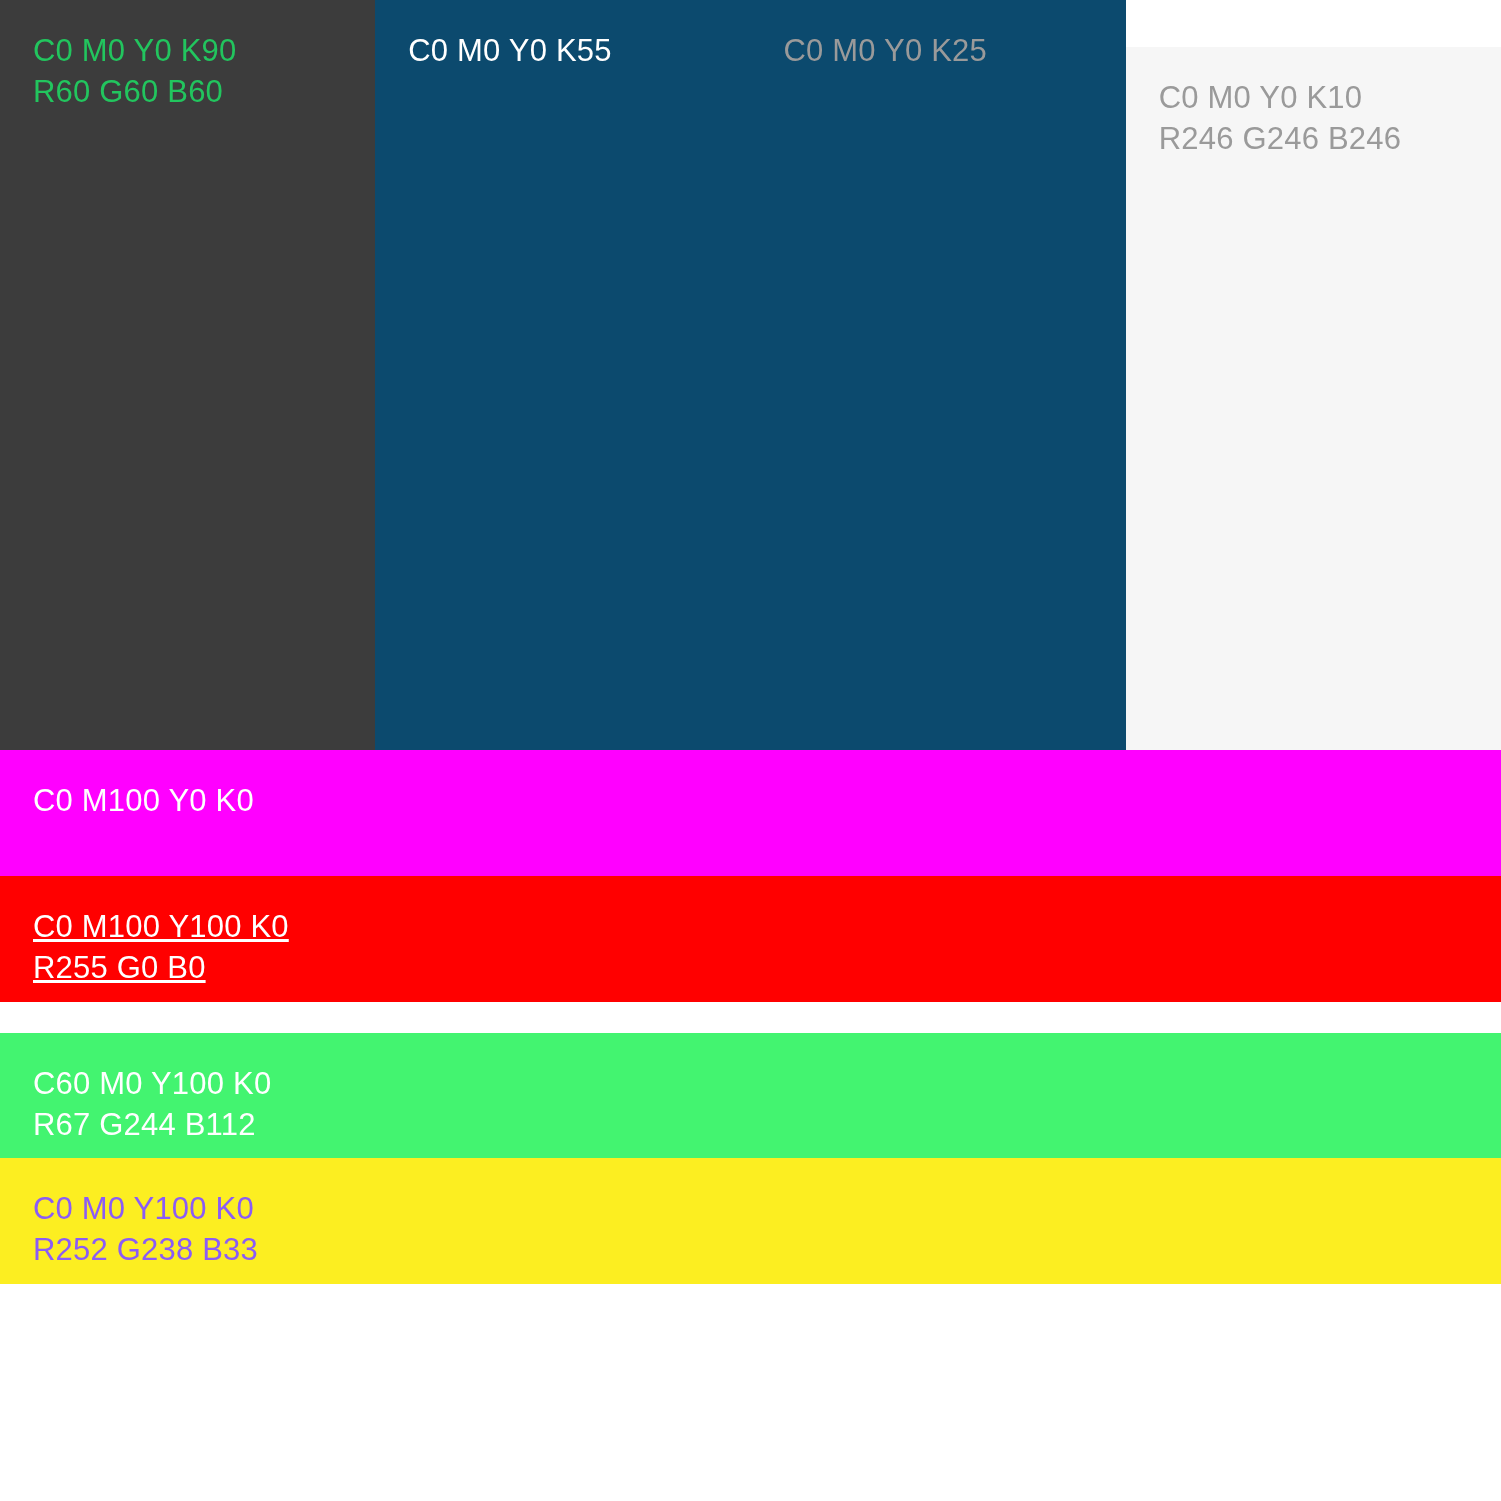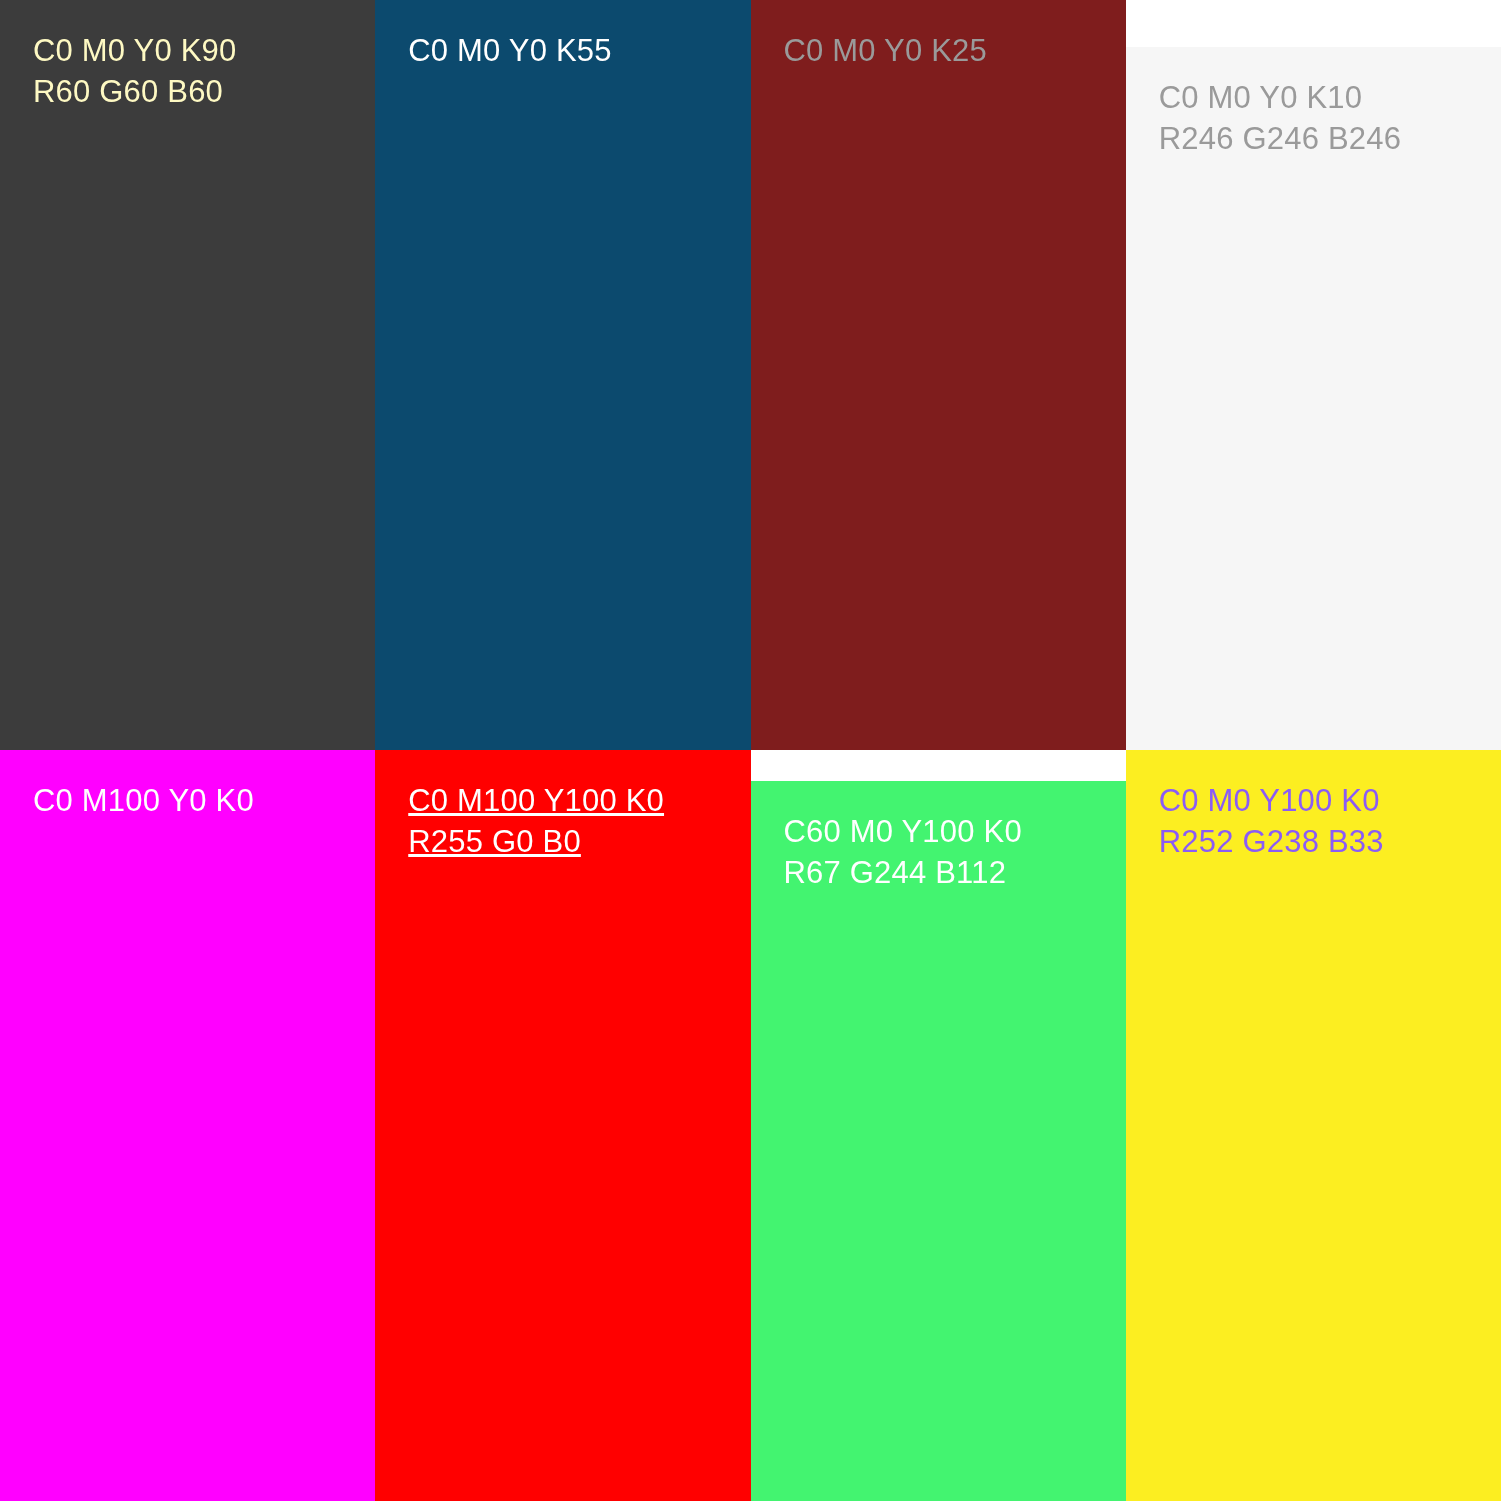--- a/index.html
+++ b/index.html
@@ -20,21 +20,21 @@
     display: flex;
     flex-direction: column;
   }
 
   .swatch-row {
     display: flex;
     flex-direction: row;
     width: 100%;
   }
   .swatch-row.row-top    { height: 750px; }
-  .swatch-row.row-bottom { height: 751px; }
+  .swatch-row.row-bottom { height: 534px; flex-direction: column; }
 
   .swatch {
     flex: 1 1 0;
     position: relative;
     box-sizing: border-box;
     overflow: hidden;
   }
 
   .swatch-label {
     position: absolute;
@@ -51,33 +51,33 @@
   }
 </style>
 </head>
 <body>
 
 <div class="palette">
 
   <div class="swatch-row row-top">
 
     <div class="swatch" style="background-color: rgb(60, 60, 60);">
-      <div class="swatch-label" style="color: #fef9c3;">
+      <div class="swatch-label" style="color: #22c55e;">
         <span class="label-line">C0 M0 Y0 K90</span>
         <span class="label-line">R60 G60 B60</span>
       </div>
     </div>
 
     <div class="swatch" style="background-color: #0c4a6e;">
       <div class="swatch-label" style="color: rgb(255, 255, 255);">
         <span class="label-line">C0 M0 Y0 K55</span>
       </div>
     </div>
 
-    <div class="swatch" style="background-color: #7f1d1d;">
+    <div class="swatch" style="background-color: #0c4a6e;">
       <div class="swatch-label" style="color: rgb(154, 154, 154);">
         <span class="label-line">C0 M0 Y0 K25</span>
       </div>
     </div>
 
     <div class="swatch" style="background-color: rgb(246, 246, 246); margin-top: 47px;">
       <div class="swatch-label" style="color: rgb(154, 154, 154);">
         <span class="label-line">C0 M0 Y0 K10</span>
         <span class="label-line">R246 G246 B246</span>
       </div>

